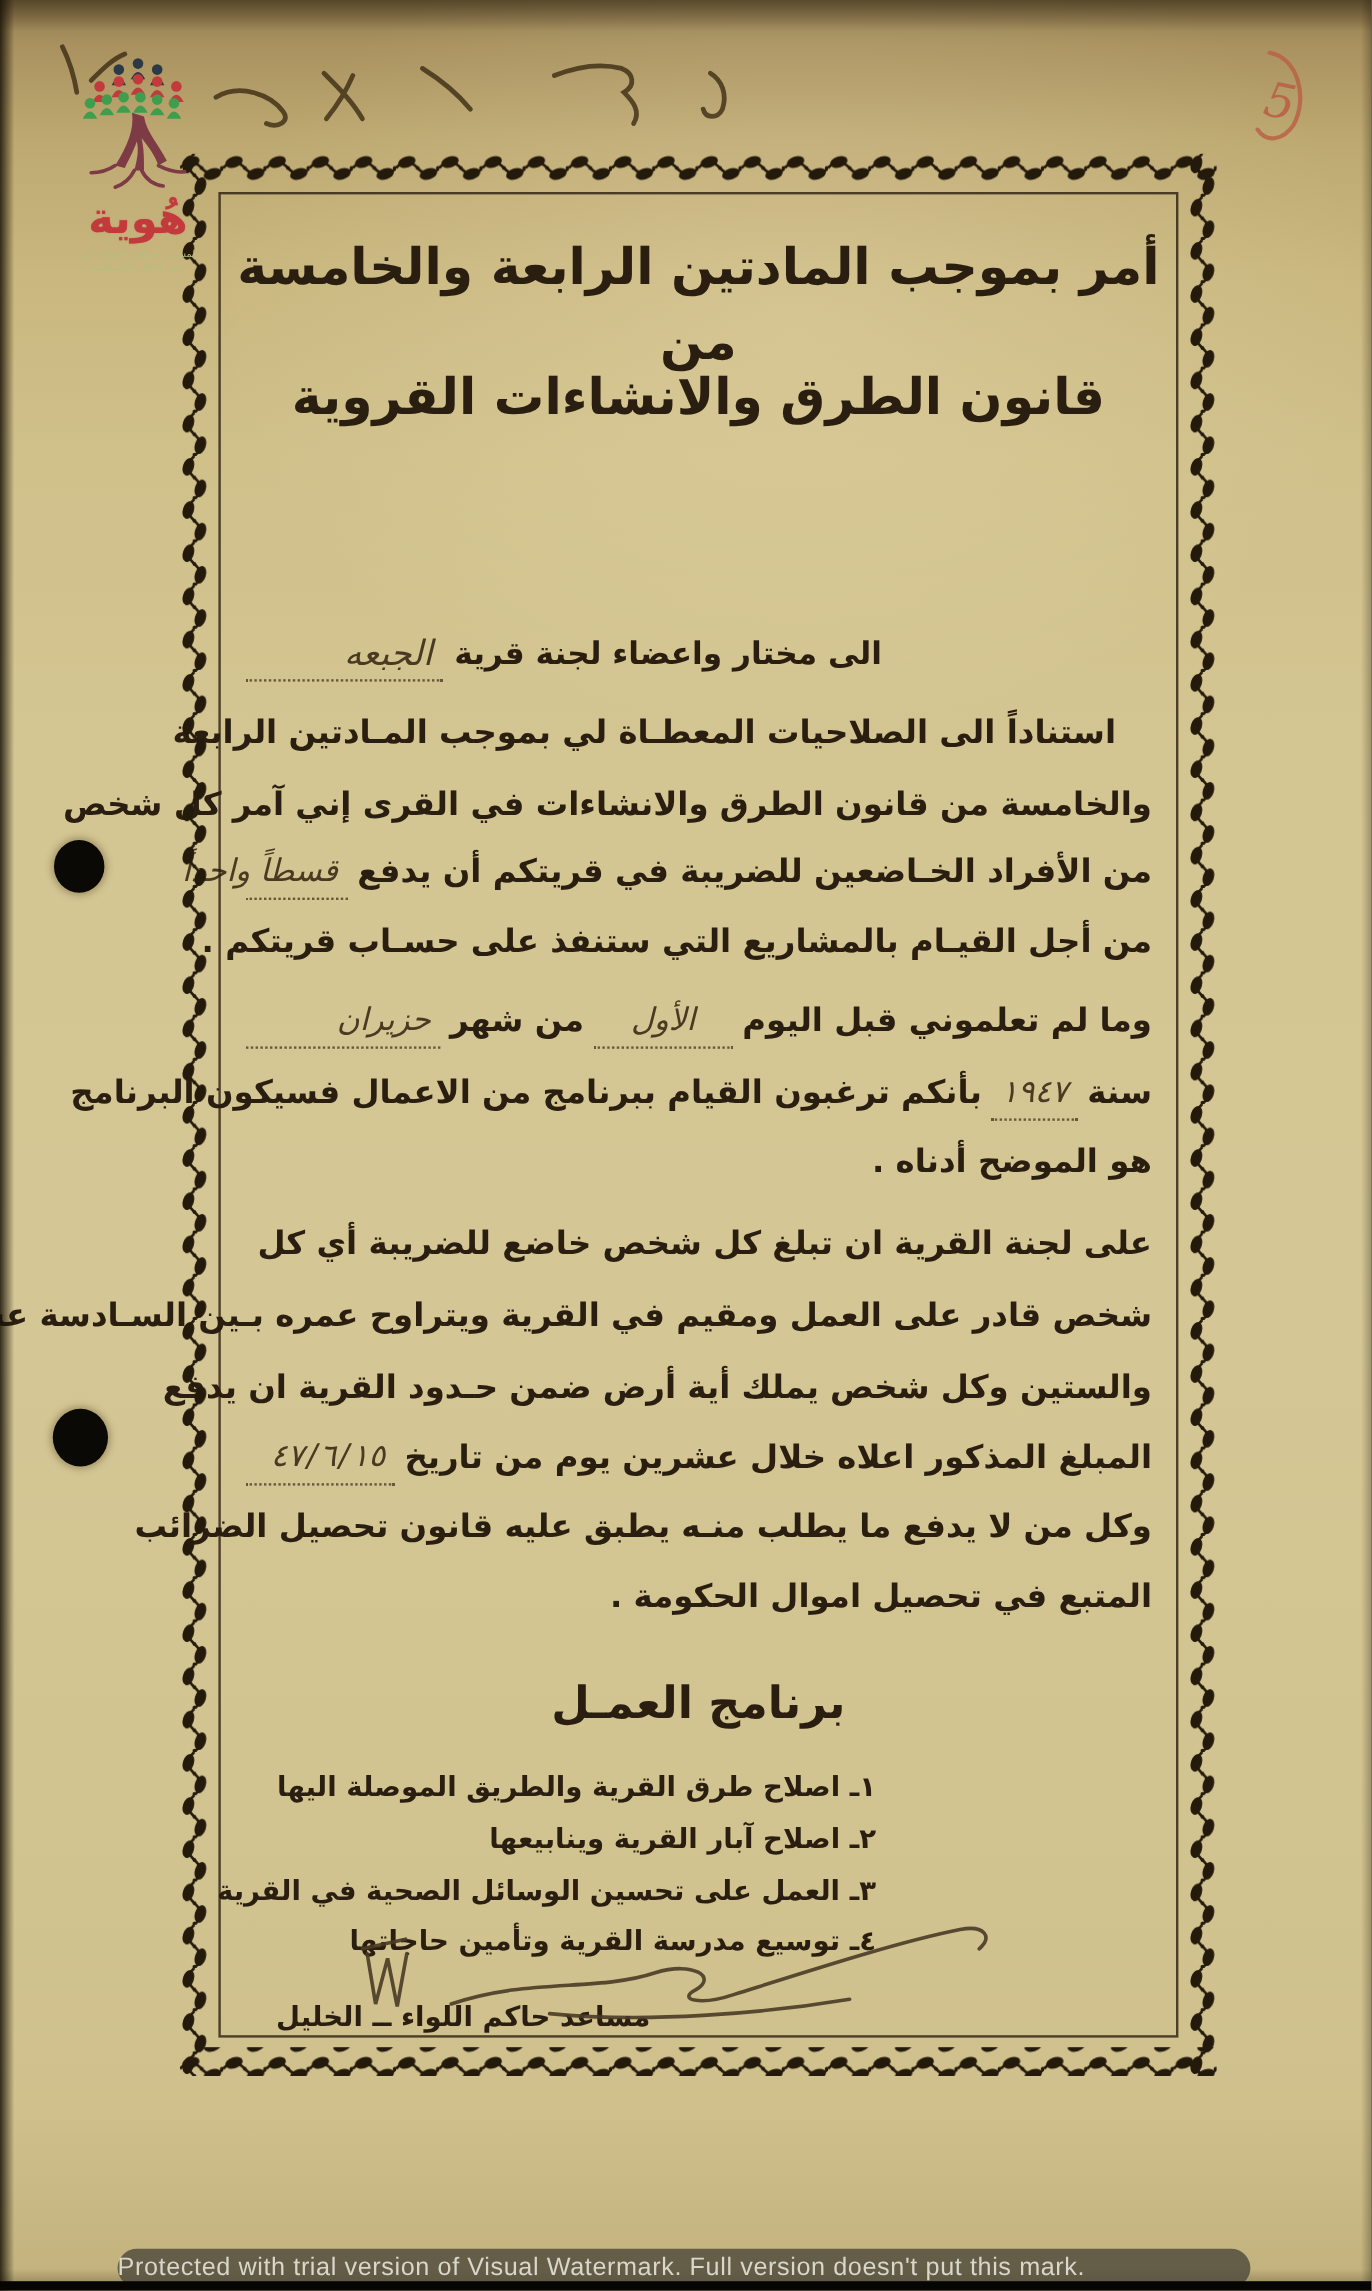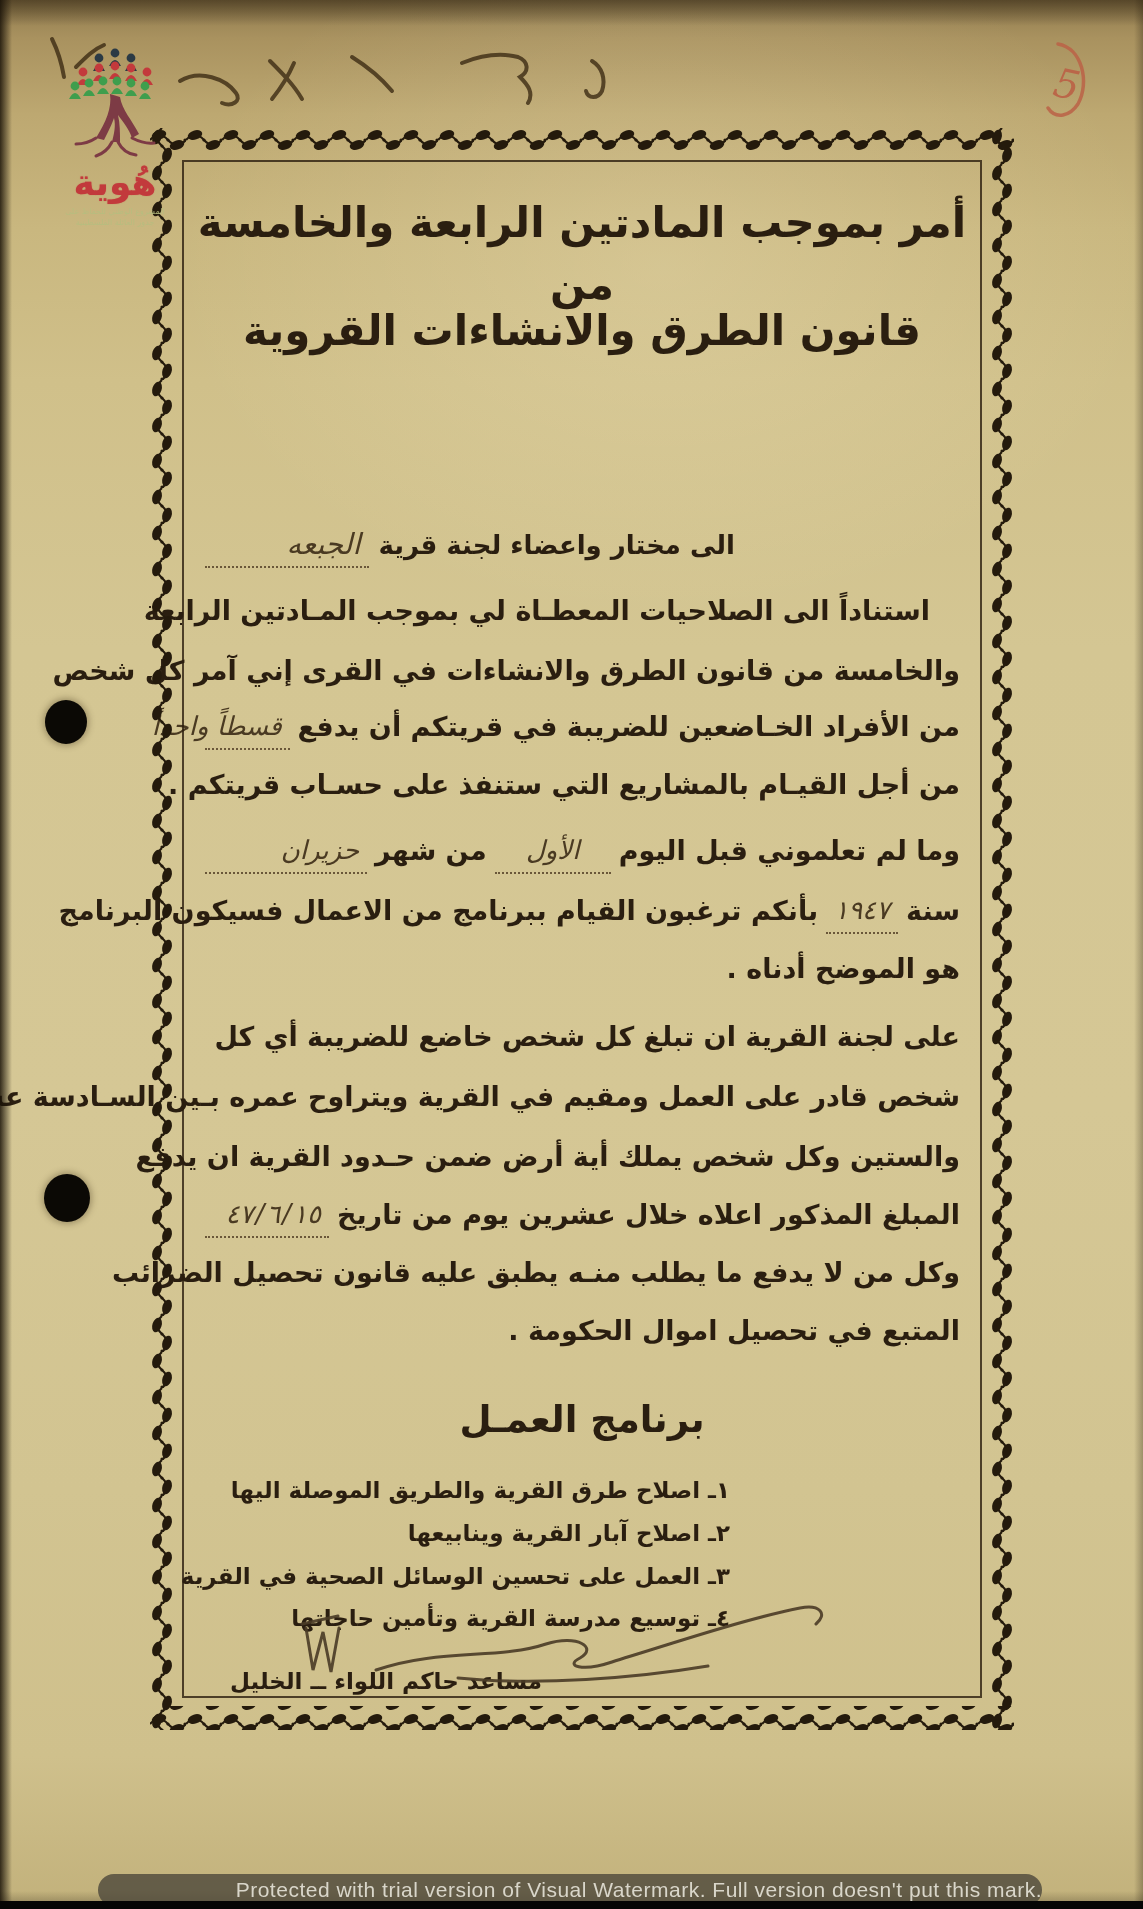--- a/index.html
+++ b/index.html
@@ -37,21 +37,21 @@
             font-size:23px;}
   .hole{position:absolute;background:#0b0905;border-radius:50%;z-index:10;
         box-shadow:0 0 6px 2px rgba(60,45,20,0.35);}
   .logo-word{position:absolute;left:52px;top:162px;width:126px;text-align:center;
              font-size:36px;font-weight:700;color:#c23a3c;z-index:30;direction:rtl;
              text-shadow:0 0 1px rgba(194,58,60,.6);}
   .logo-tagline{position:absolute;left:40px;top:206px;width:150px;text-align:center;
                 font-size:8px;line-height:11px;color:#b7bd7f;z-index:30;direction:rtl;}
   .wm-bar{position:absolute;left:98px;top:1874px;width:944px;height:32px;z-index:50;
           background:rgba(84,78,62,0.85);border-radius:16px;
-          display:flex;align-items:center;justify-content:flex-end;}
+          display:flex;align-items:center;justify-content:flex-start;}
   .wm-text{font-family:"Liberation Sans",sans-serif;font-weight:400;font-size:21px;
            color:#d9d6ca;letter-spacing:0.5px;white-space:nowrap;}
   .bottom-strip{position:absolute;left:0;top:1901px;width:1143px;height:8px;
                 background:#050504;z-index:60;}
   svg{display:block;}
 </style>
 </head>
 <body>
 
 <div class="page">

